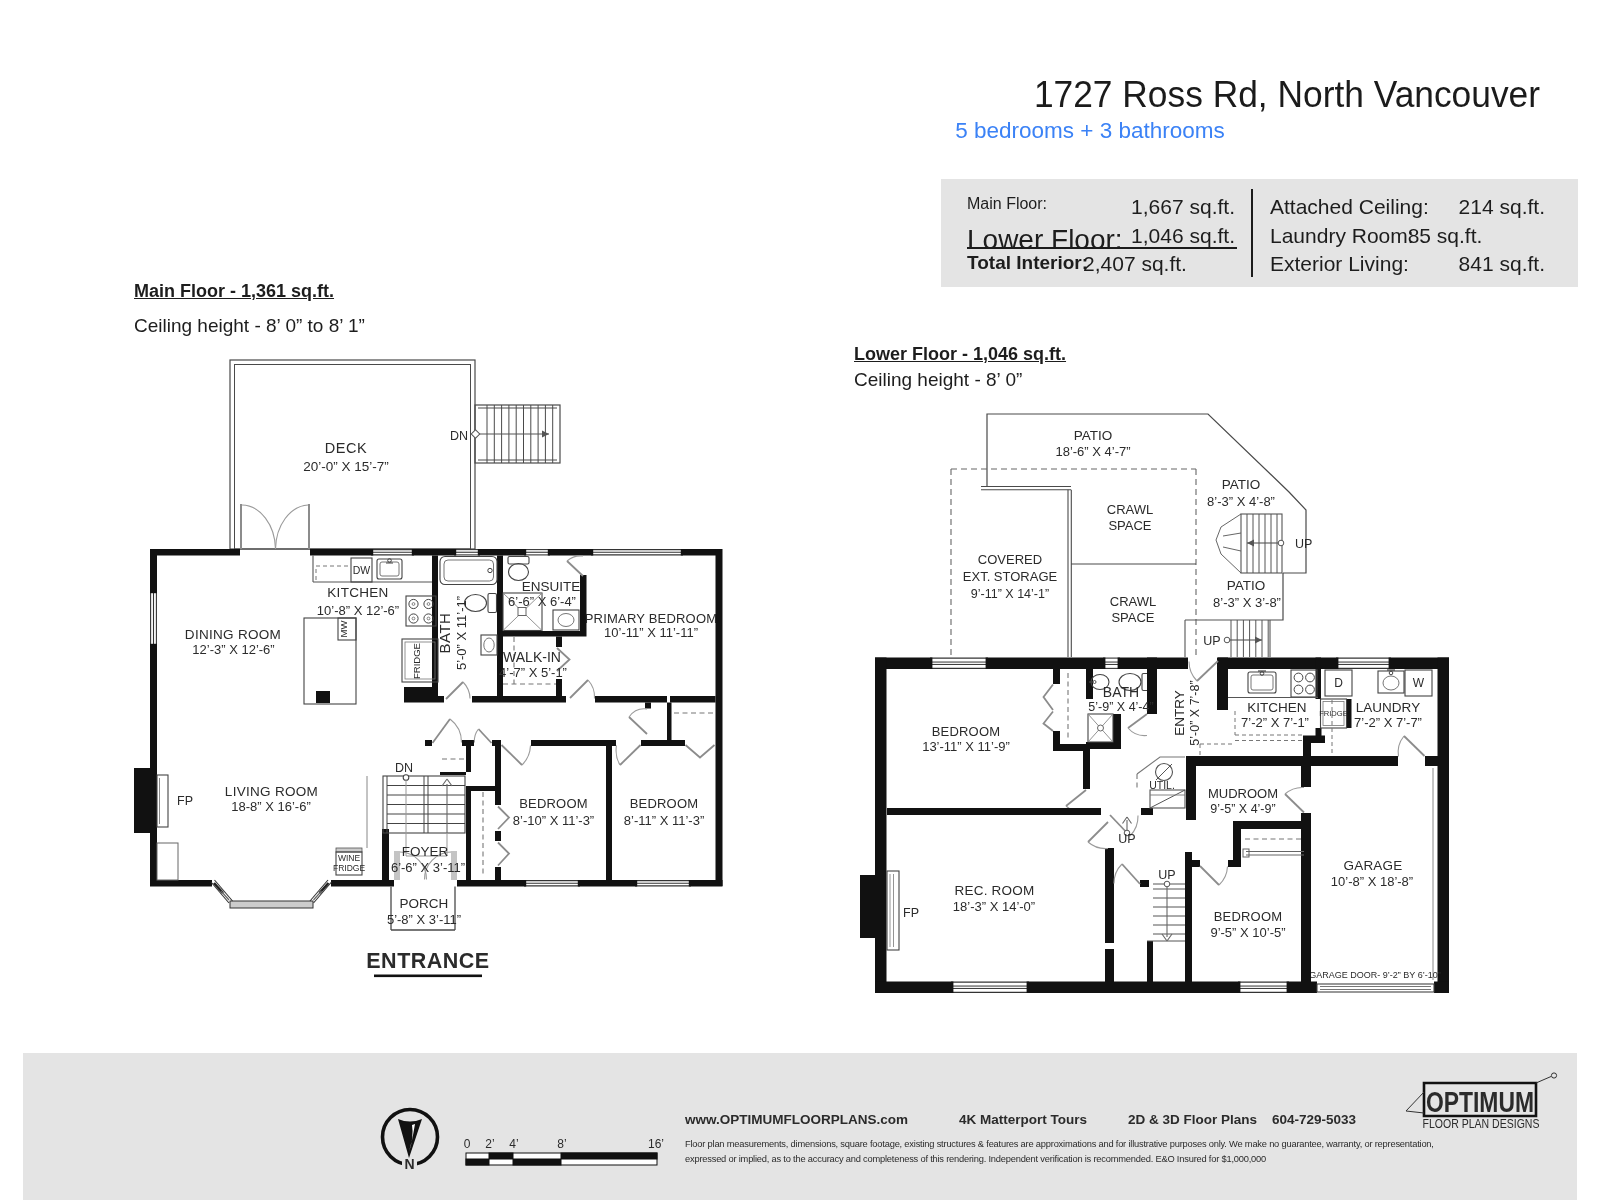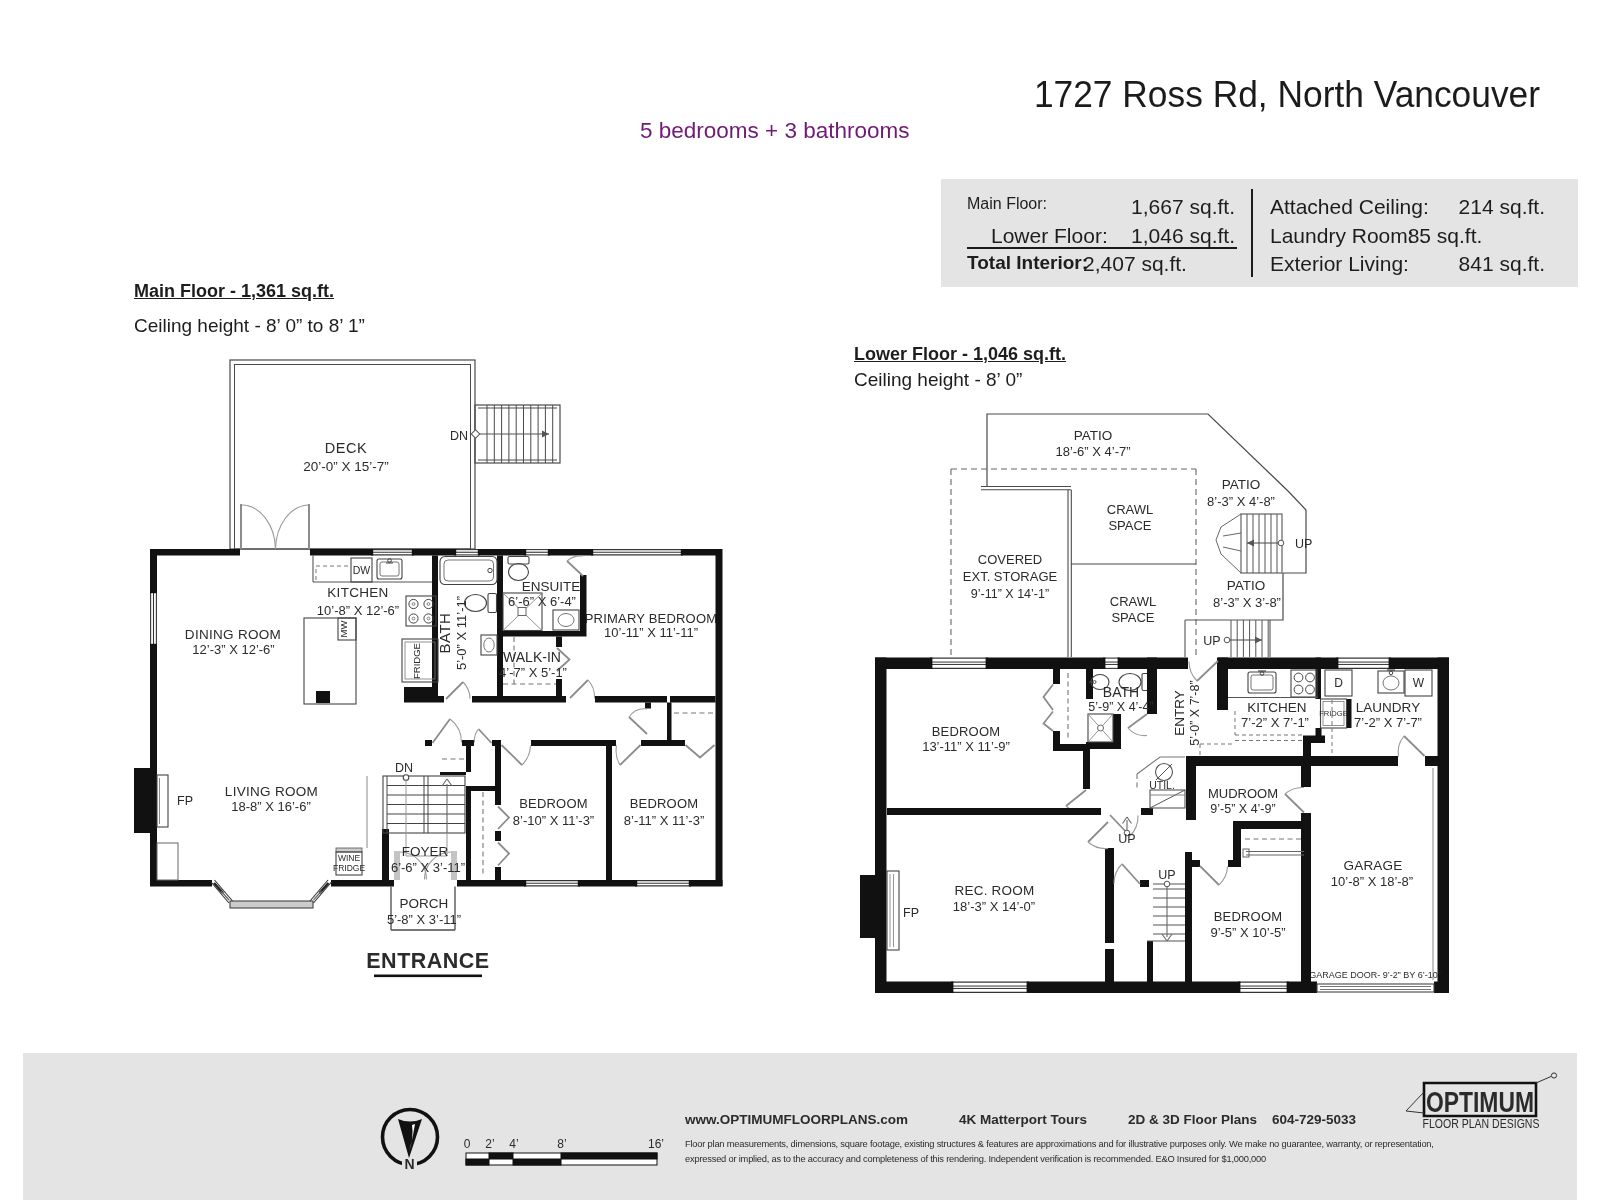--- a/index.html
+++ b/index.html
@@ -6,30 +6,30 @@
   body{width:1600px;height:1200px;position:relative;background:#ffffff;
        font-family:"Liberation Sans", sans-serif;color:#1d1d1d;overflow:hidden;}
   .abs{position:absolute;}
   svg text{font-family:"Liberation Sans", sans-serif;fill:#2b2b2b;}
 </style>
 </head>
 <body>
 
 <div class="abs" style="left:640px;top:74px;width:900px;text-align:right;font-size:37px;letter-spacing:0px;transform:scaleX(0.955);transform-origin:100% 50%;color:#1b1b1b;">1727 Ross Rd, North Vancouver</div>
 
-<div class="abs" style="left:640px;top:118px;width:900px;text-align:left;font-size:22.5px;color:#701a75;">5 bedrooms + 3 bathrooms</div>
+<div class="abs" style="left:640px;top:118px;width:900px;text-align:center;font-size:22.5px;color:#3b82f6;">5 bedrooms + 3 bathrooms</div>
 
 <div class="abs" style="left:941px;top:179px;width:637px;height:108px;background:#e4e4e4;"></div>
 
 <div class="abs" style="left:1251px;top:189px;width:2px;height:88px;background:#1b1b1b;"></div>
 
 <div class="abs" style="left:967px;top:195px;font-size:16px;">Main Floor:</div>
 <div class="abs" style="left:1035px;top:195px;width:200px;text-align:right;font-size:21px;">1,667 sq.ft.</div>
 
-<div class="abs" style="left:967px;top:224px;font-size:21px;margin-left:24px;">Lower Floor:</div>
+<div class="abs" style="left:967px;top:224px;font-size:28px;">Lower Floor:</div>
 <div class="abs" style="left:1035px;top:224px;width:200px;text-align:right;font-size:21px;">1,046 sq.ft.</div>
 <div class="abs" style="left:967px;top:247px;width:270px;height:2px;background:#1b1b1b;"></div>
 
 <div class="abs" style="left:967px;top:252px;font-size:19px;font-weight:bold;">Total Interior:</div>
 <div class="abs" style="left:1035px;top:252px;width:200px;text-align:center;font-size:21px;font-weight:normal;">2,407 sq.ft.</div>
 
 <div class="abs" style="left:1270px;top:195px;font-size:21px;">Attached Ceiling:</div>
 <div class="abs" style="left:1345px;top:195px;width:200px;text-align:right;font-size:21px;">214 sq.ft.</div>
 
 <div class="abs" style="left:1270px;top:224px;font-size:21px;">Laundry Room:</div>

